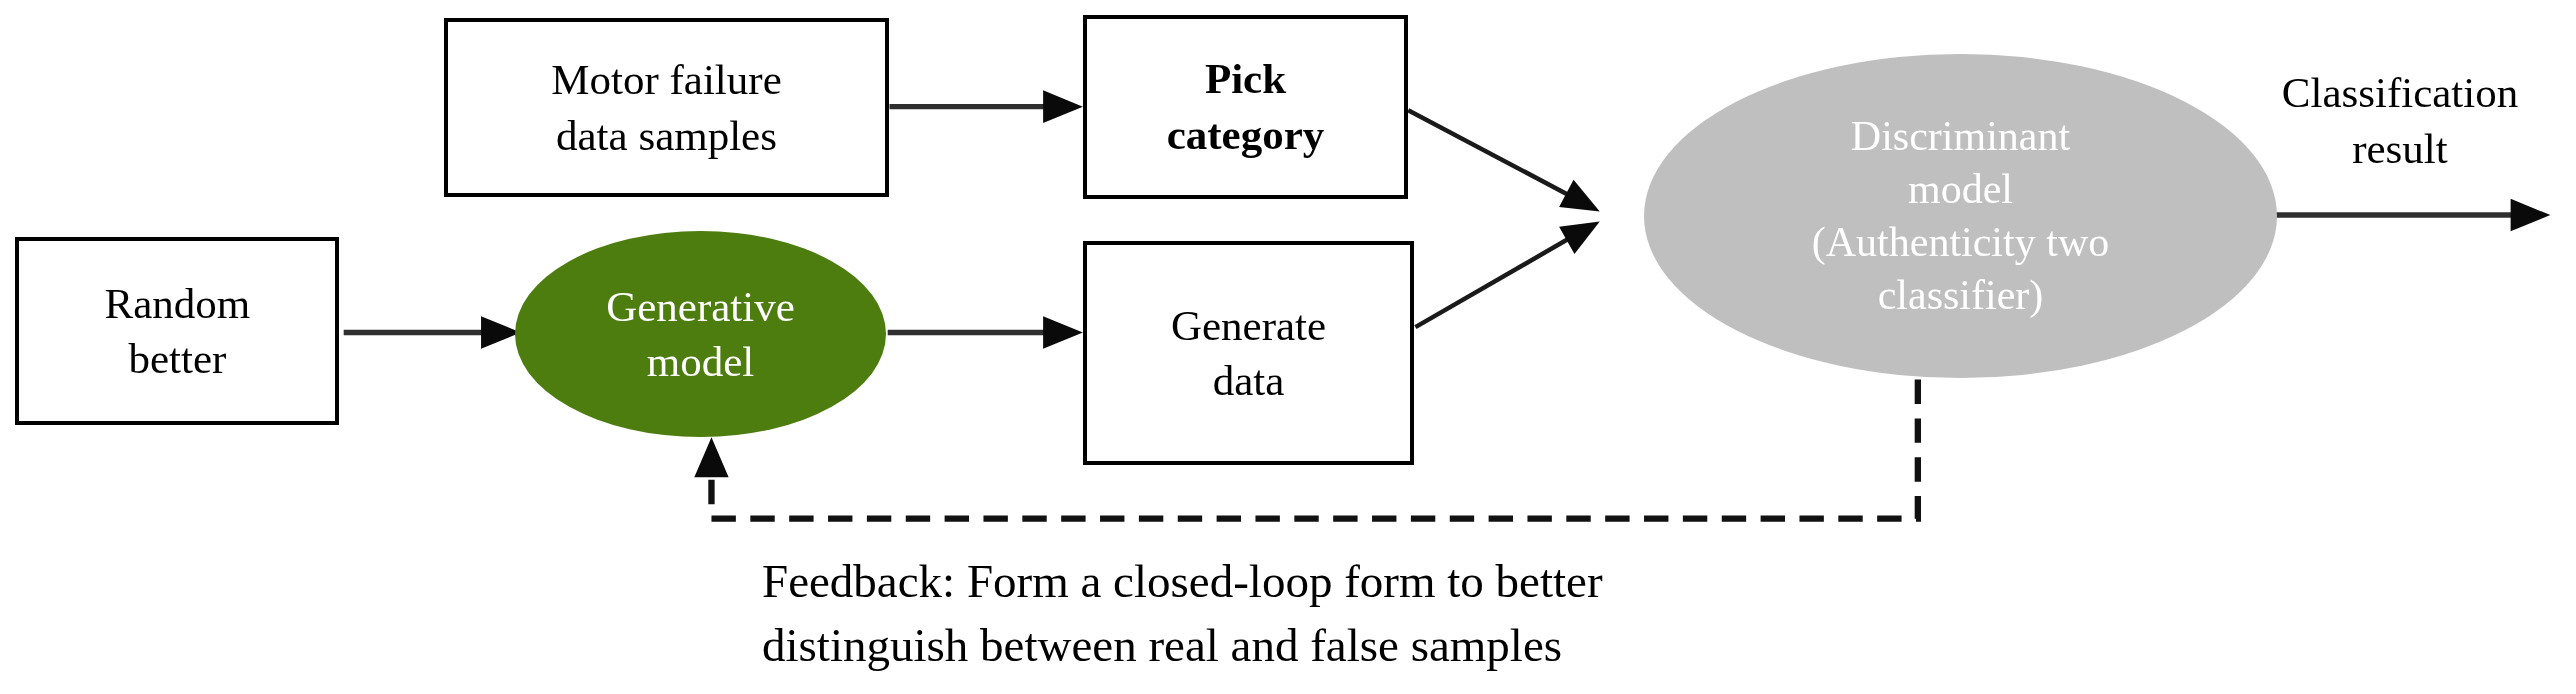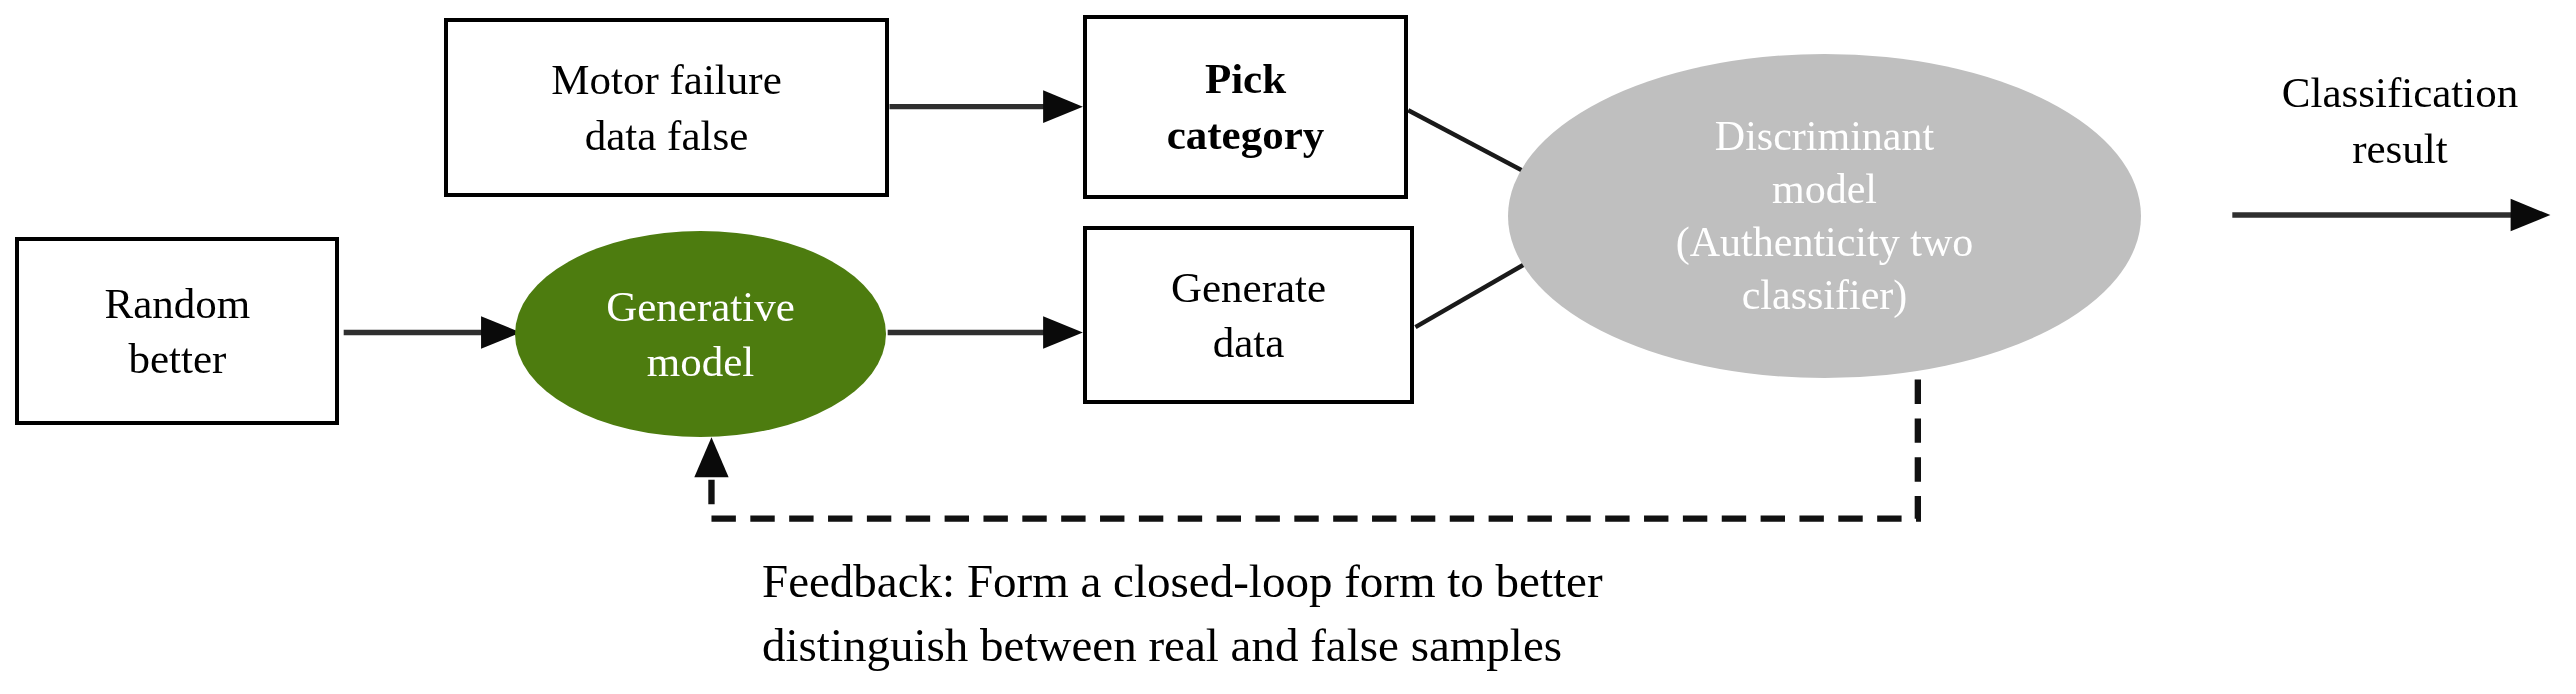--- a/index.html
+++ b/index.html
@@ -38,23 +38,23 @@
     font-size: 43px;
     line-height: 1.28;
     color: #000000;
   }
   .ellipse-node .node-label {
     color: #ffffff;
   }
   .box-random    { left: 15.4px;   top: 237px; width: 324px; height: 188px; }
   .box-motor     { left: 444px;  top: 18px;  width: 445px; height: 179px; }
   .box-pick      { left: 1083px; top: 14.5px;  width: 325px; height: 184px; font-weight: bold; }
-  .box-generate  { left: 1083px; top: 226px; width: 331px; height: 178px; }
+  .box-generate  { left: 1083px; top: 241px; width: 331px; height: 224px; }
   .ellipse-generative   { left: 515px;  top: 231px; width: 371px; height: 206px; }
-  .ellipse-discriminant { left: 1508px; top: 54px;  width: 633px; height: 324px; }
+  .ellipse-discriminant { left: 1644px; top: 54px;  width: 633px; height: 324px; }
   .ellipse-discriminant .node-label { font-size: 42px; line-height: 1.26; }
 
   .classification {
     position: absolute;
     left: 2219px; top: 65px; width: 362px;
     text-align: center;
     font-size: 43px; line-height: 1.3;
     color: #000000;
     white-space: pre-line;
     z-index: 2;
@@ -98,21 +98,21 @@
     <polygon points="787,484 768,528 806,528" fill="#0a0a0a"></polygon>
   </svg>
 
   <div class="node rect-node box-random">
     <div class="node-label">Random
 better</div>
   </div>
 
   <div class="node rect-node box-motor">
     <div class="node-label">Motor failure
-data false</div>
+data samples</div>
   </div>
 
   <div class="node rect-node box-pick">
     <div class="node-label">Pick
 category</div>
   </div>
 
   <div class="node rect-node box-generate">
     <div class="node-label">Generate
 data</div>

